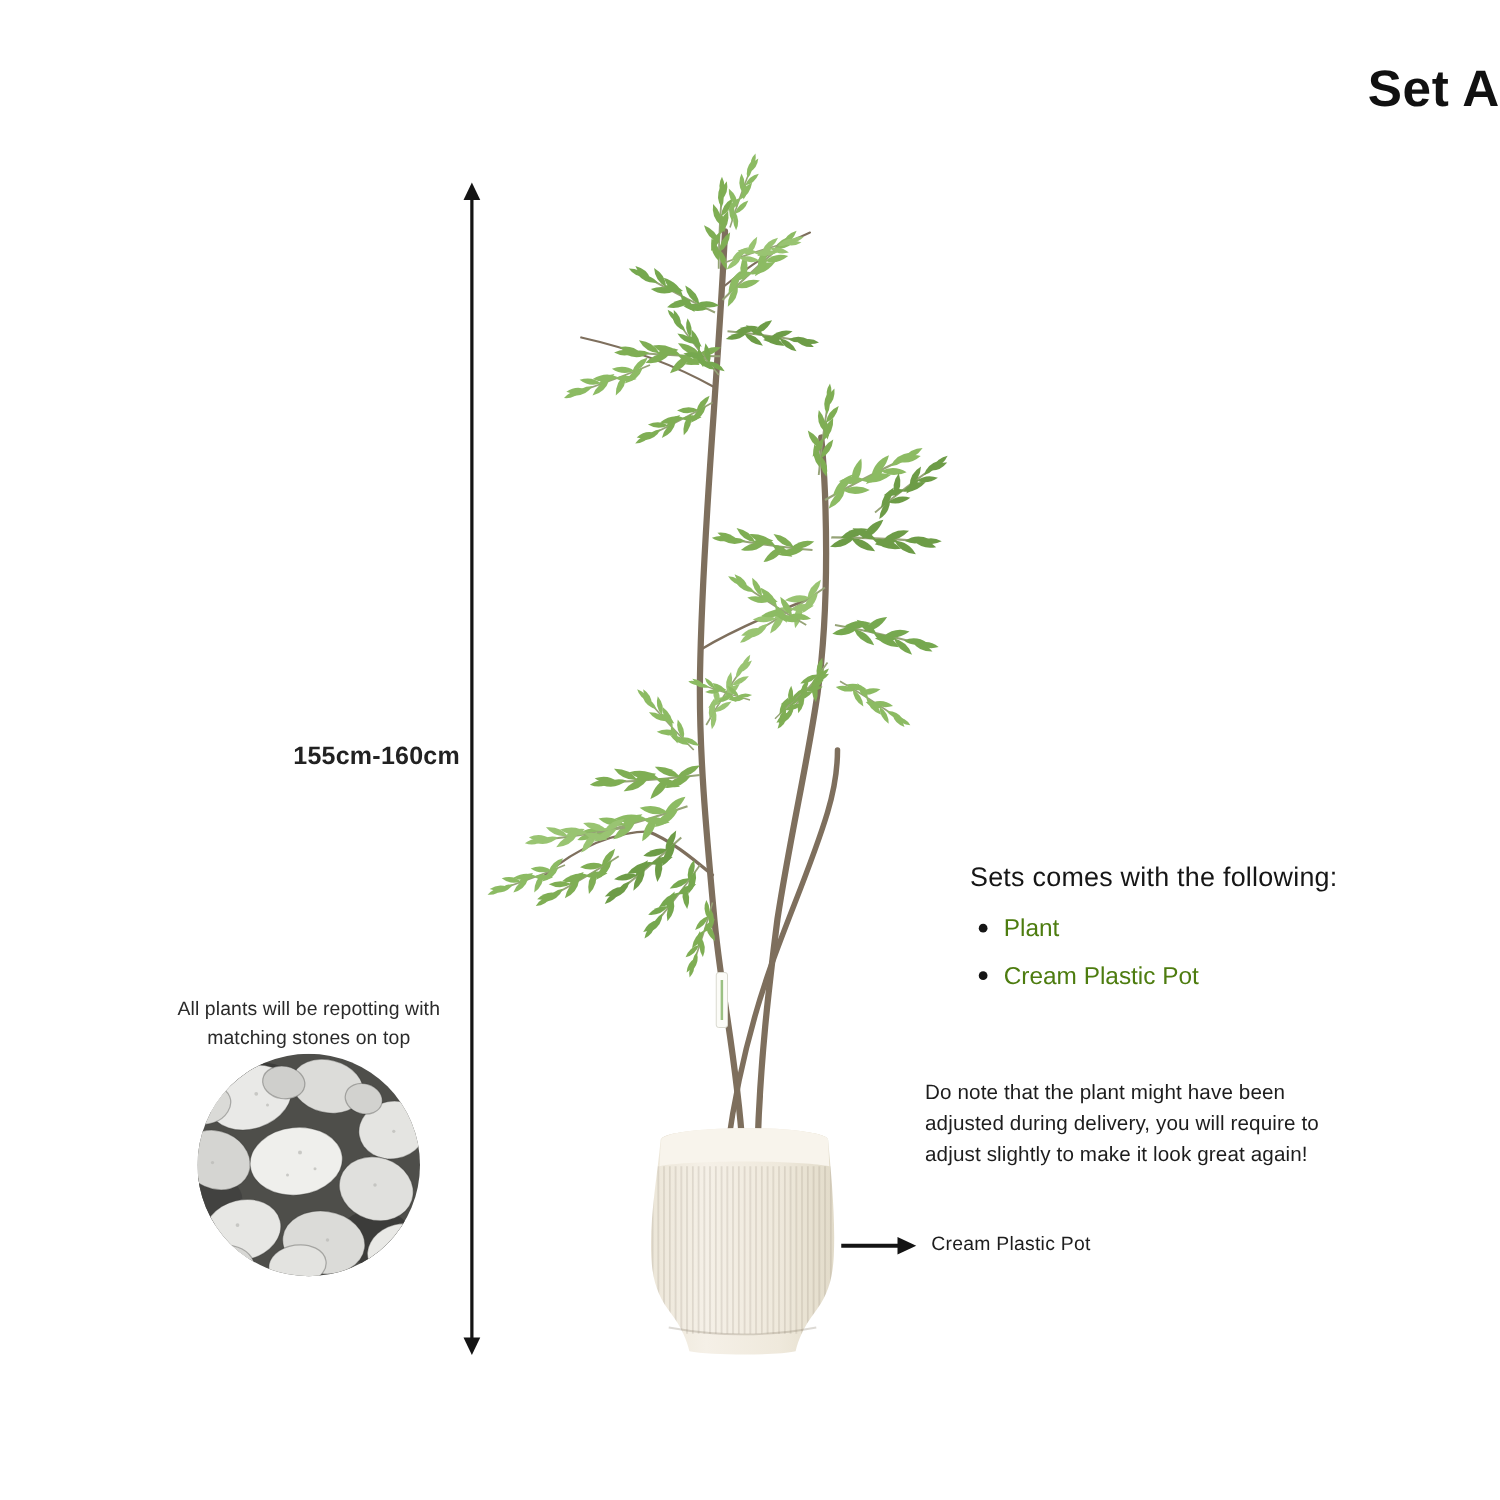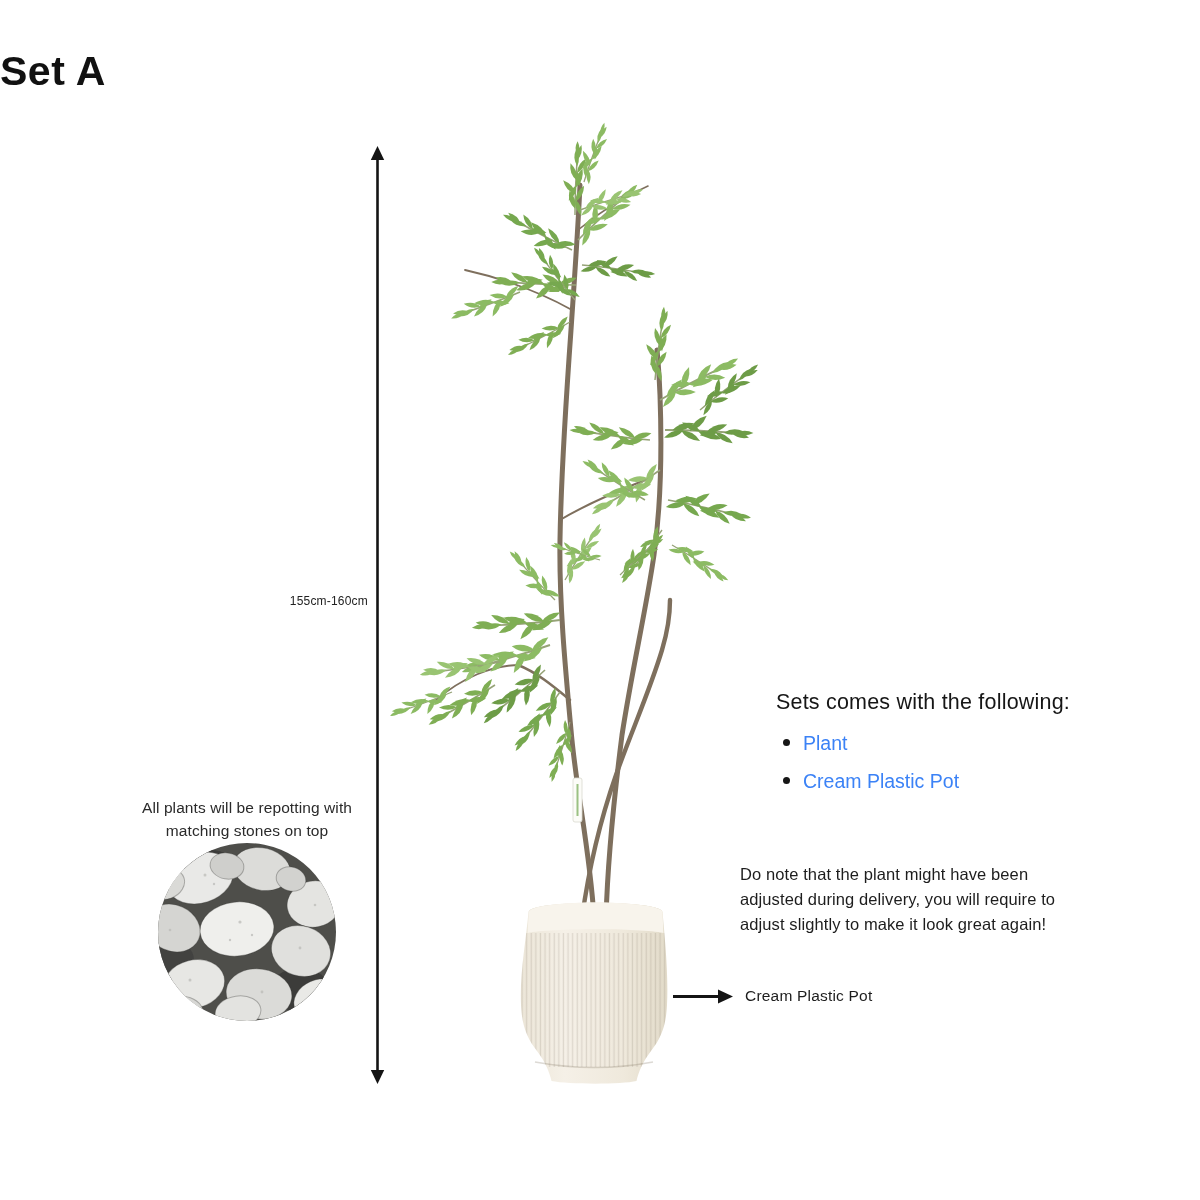--- a/index.html
+++ b/index.html
@@ -7,31 +7,32 @@
     position:relative;
     width:1200px;height:1200px;
     background:#ffffff;
     overflow:hidden;
     font-family:"Liberation Sans", sans-serif;
     color:#1e1e1e;
   }
   .abs{position:absolute;}
   .page-title{
     left:0;top:48px;width:1200px;
-    text-align:left;
+    text-align:right;
     font-size:41px;font-weight:700;
     letter-spacing:0.5px;
     color:#111;
   }
   .measure-label{
     left:150px;top:594px;width:218px;
     text-align:right;
-    font-size:12px;
+    font-size:20px;
     letter-spacing:0.2px;
     color:#222;
+    font-weight:bold;
   }
   .stones-caption{
     left:112px;top:796px;width:270px;
     text-align:center;
     font-size:15.5px;line-height:1.5;
     letter-spacing:0.1px;
     color:#2a2a2a;
   }
   .included-heading{
     left:776px;top:690px;width:400px;
@@ -42,21 +43,21 @@
   .included-list{
     left:780px;top:728px;width:280px;
     margin:0;padding:0;list-style:none;
   }
   .included-list li{
     position:relative;
     padding-left:23px;
     margin-bottom:8px;
     width:238px;
     font-size:19.5px;line-height:1.55;
-    color:#3b82f6;
+    color:#4d7c0f;
   }
   .included-list li::before{
     content:'';
     position:absolute;left:3px;top:11px;
     width:7px;height:7px;border-radius:50%;
     background:#161616;
   }
   .delivery-note{
     left:740px;top:862px;width:346px;
     font-size:16.5px;line-height:1.5;

